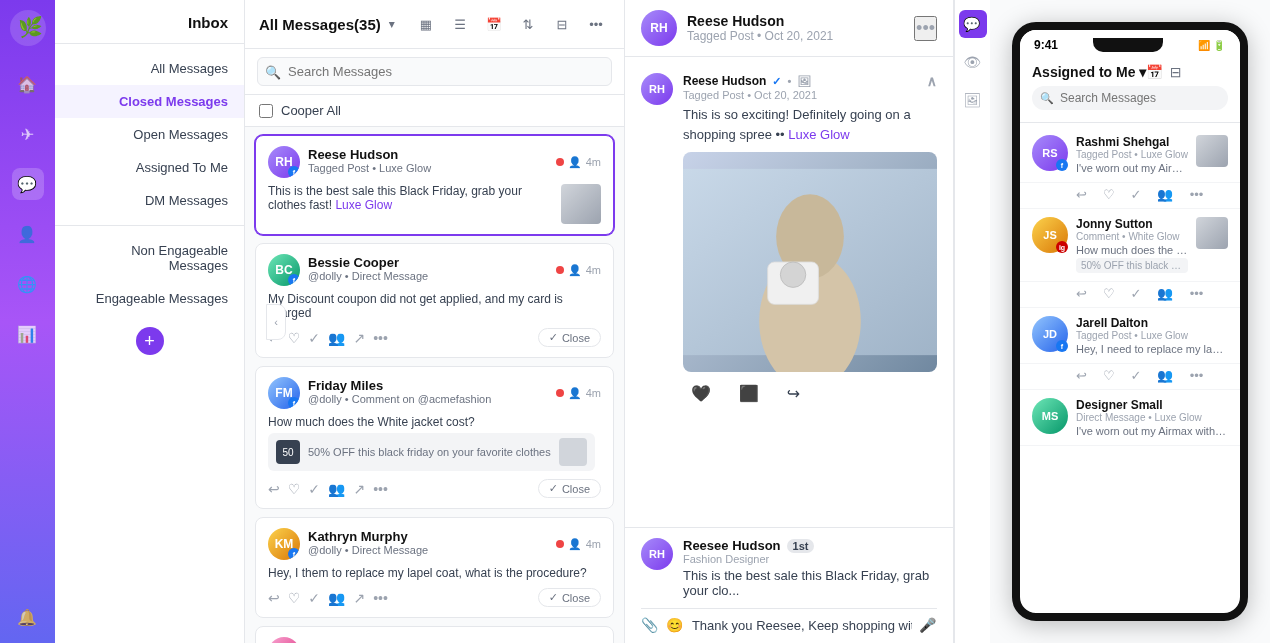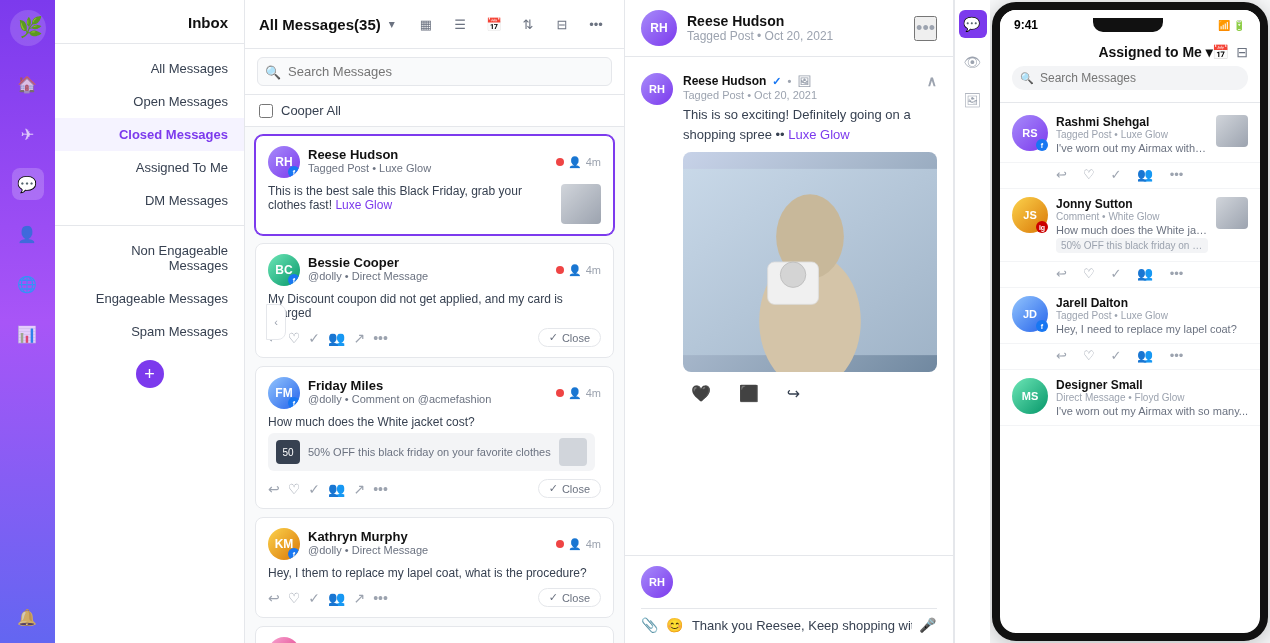--- a/index.html
+++ b/index.html
@@ -187,30 +187,30 @@
     .right-icon.active { background: #7c3aed; color: #fff; }
 
     
     .phone-mockup {
       flex: 1;
       display: flex;
       flex-direction: column;
       background: #fff;
       border: 8px solid #111;
       border-radius: 24px;
-      margin: 2px;
+      margin: 22px;
       overflow: hidden;
       box-shadow: 0 4px 24px rgba(0,0,0,0.25);
     }
     .phone-header {
       background: #fff;
       padding: 8px 12px;
       border-bottom: 1px solid #e5e7eb;
     }
-    .phone-title-row { display: flex; align-items: center; justify-content: flex-end; margin-bottom: 6px; }
+    .phone-title-row { display: flex; align-items: center; justify-content: flex-start; margin-bottom: 6px; }
     .phone-title { font-size: 14px; font-weight: 700; color: #111; }
     .phone-search { background: #f3f4f6; border: none; border-radius: 16px; padding: 5px 10px 5px 28px; font-size: 12px; width: 100%; outline: none; }
     .phone-search-wrap { position: relative; margin-bottom: 4px; }
     .phone-search-icon { position: absolute; left: 8px; top: 50%; transform: translateY(-50%); font-size: 11px; color: #9ca3af; }
     .phone-msgs { flex: 1; overflow-y: auto; padding: 4px 0; }
     .phone-msg-item {
       padding: 8px 12px;
       display: flex;
       gap: 8px;
       border-bottom: 1px solid #f3f4f6;
@@ -275,28 +275,27 @@
     <div class="accent-icon">🌐</div>
     <div class="accent-icon">📊</div>
     <div style="margin-top:auto;">
       <div class="accent-icon">🔔</div>
     </div>
   </div>
 
   <div class="sidebar">
     <div class="sidebar-header">Inbox</div>
     <div class="sidebar-item">All Messages</div>
+    <div class="sidebar-item active">Closed Messages</div>
     <div class="sidebar-item">Open Messages</div>
-    <div class="sidebar-item active">Closed Messages</div>
     <div class="sidebar-item">Assigned To Me</div>
     <div class="sidebar-item">DM Messages</div>
     <div class="sidebar-section">
       <div class="sidebar-item">Non Engageable Messages</div>
       <div class="sidebar-item">Engageable Messages</div>
-      <div class="sidebar-item">Spam Messages</div>
     </div>
     <div class="sidebar-add">+</div>
   </div>
 
   <div class="collapse-btn">‹</div>
 
   <div class="message-list-panel">
     <div class="panel-header">
       <span class="panel-title">
         <span>All Messages</span>(<span>35</span>)
@@ -514,20 +513,28 @@
             <button class="bubble-action-btn">⬛</button>
             <button class="bubble-action-btn">↪</button>
           </div>
         </div>
       </div>
     </div>
 
     <div style="border-top:1px solid #e5e7eb; padding: 10px 16px;">
       <div style="display:flex;align-items:flex-start;gap:10px;">
         <div style="width:32px;height:32px;border-radius:50%;background:linear-gradient(135deg,#a78bfa,#7c3aed);flex-shrink:0;display:flex;align-items:center;justify-content:center;font-size:11px;font-weight:600;color:#fff;">RH</div>
+        <div>
+          <div style="font-size:13px;font-weight:600;color:#111;display:flex;align-items:center;gap:6px;">
+            <span>Reesee Hudson</span>
+            <span style="font-size:11px;background:#e5e7eb;border-radius:10px;padding:1px 6px;color:#374151;">1st</span>
+          </div>
+          <div style="font-size:11px;color:#9ca3af;">Fashion Designer</div>
+          <div style="font-size:13px;color:#374151;margin-top:3px;">This is the best sale this Black Friday, grab your clo...</div>
+        </div>
       </div>
 
       <div style="border-top:1px solid #e5e7eb;margin-top:10px;padding-top:8px;display:flex;align-items:center;gap:8px;">
         <span style="font-size:14px;color:#9ca3af;">📎</span>
         <span style="font-size:14px;color:#9ca3af;">😊</span>
         <input type="text" style="flex: 1 1 0%; border: none; outline: none; font-size: 13px; color: rgb(55, 65, 81);" value="Thank you Reesee, Keep shopping with us!">
         <span style="font-size:14px;color:#9ca3af;">🎤</span>
       </div>
     </div>
   </div>
@@ -625,21 +632,21 @@
           <span style="font-size:13px;color:#9ca3af;cursor:pointer;">♡</span>
           <span style="font-size:13px;color:#9ca3af;cursor:pointer;">✓</span>
           <span style="font-size:13px;color:#9ca3af;cursor:pointer;">👥</span>
           <span style="font-size:13px;color:#9ca3af;cursor:pointer;">•••</span>
         </div>
 
         <div class="phone-msg-item">
           <div class="phone-msg-avatar" style="background:linear-gradient(135deg,#6ee7b7,#059669);display:flex;align-items:center;justify-content:center;font-size:11px;font-weight:600;color:#fff;position:relative;">MS</div>
           <div class="phone-msg-content">
             <div class="phone-msg-name">Designer Small</div>
-            <div class="phone-msg-source">Direct Message • Floyd Glow</div>
+            <div class="phone-msg-source">Direct Message • Luxe Glow</div>
             <div class="phone-msg-text">I've worn out my Airmax with so many...</div>
           </div>
         </div>
 
       </div>
     </div>
   </div>
 
 </div>
 

